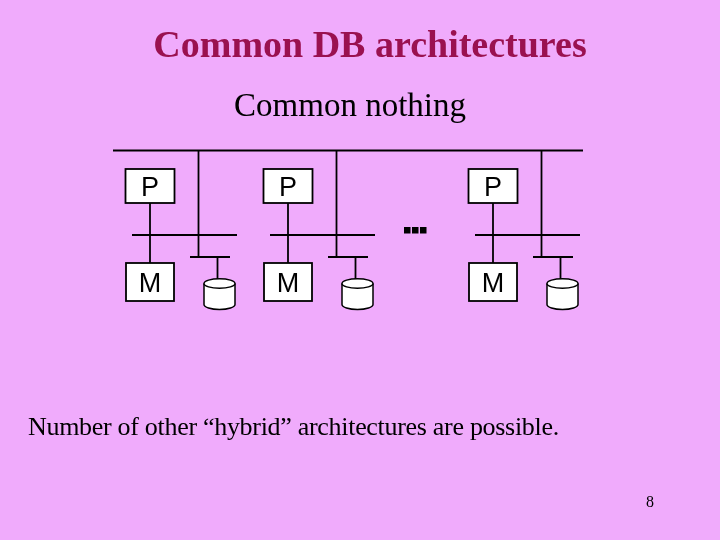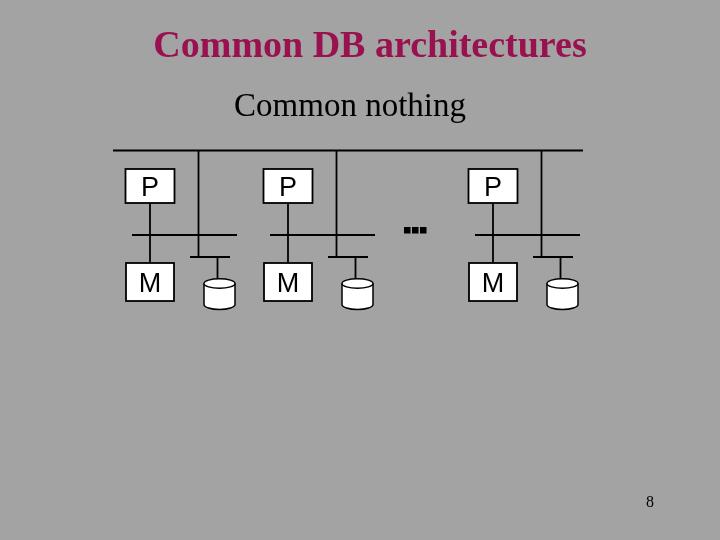--- a/index.html
+++ b/index.html
@@ -1,20 +1,20 @@
 <!DOCTYPE html>
 <html><head>
 <meta charset="utf-8">
 <style>
   html, body { margin: 0; padding: 0; background: #ffffff; }
   #slide {
     position: relative;
     width: 720px;
     height: 540px;
-    background: #a3a3a3;
+    background: #f0abfc;
     overflow: hidden;
     font-family: "Liberation Serif", serif;
   }
   .slide-title {
     position: absolute;
     left: 370px;
     top: 22px;
     transform: translateX(-50%);
     white-space: nowrap;
     font-family: "Liberation Serif", serif;
@@ -125,14 +125,15 @@
           <ellipse class="disk" cx="219.5" cy="283.5" rx="15.5" ry="4.8"></ellipse>
         </g>
       </g>
       <g>
         <rect class="dot" x="404" y="227" width="6.5" height="6.5"></rect>
         <rect class="dot" x="412" y="227" width="6.5" height="6.5"></rect>
         <rect class="dot" x="420" y="227" width="6.5" height="6.5"></rect>
       </g>
     </svg>
 
+  <div class="slide-note">Number of other “hybrid” architectures are possible.</div>
   <div class="page-number">8</div>
 </div>
 
 </body></html>

